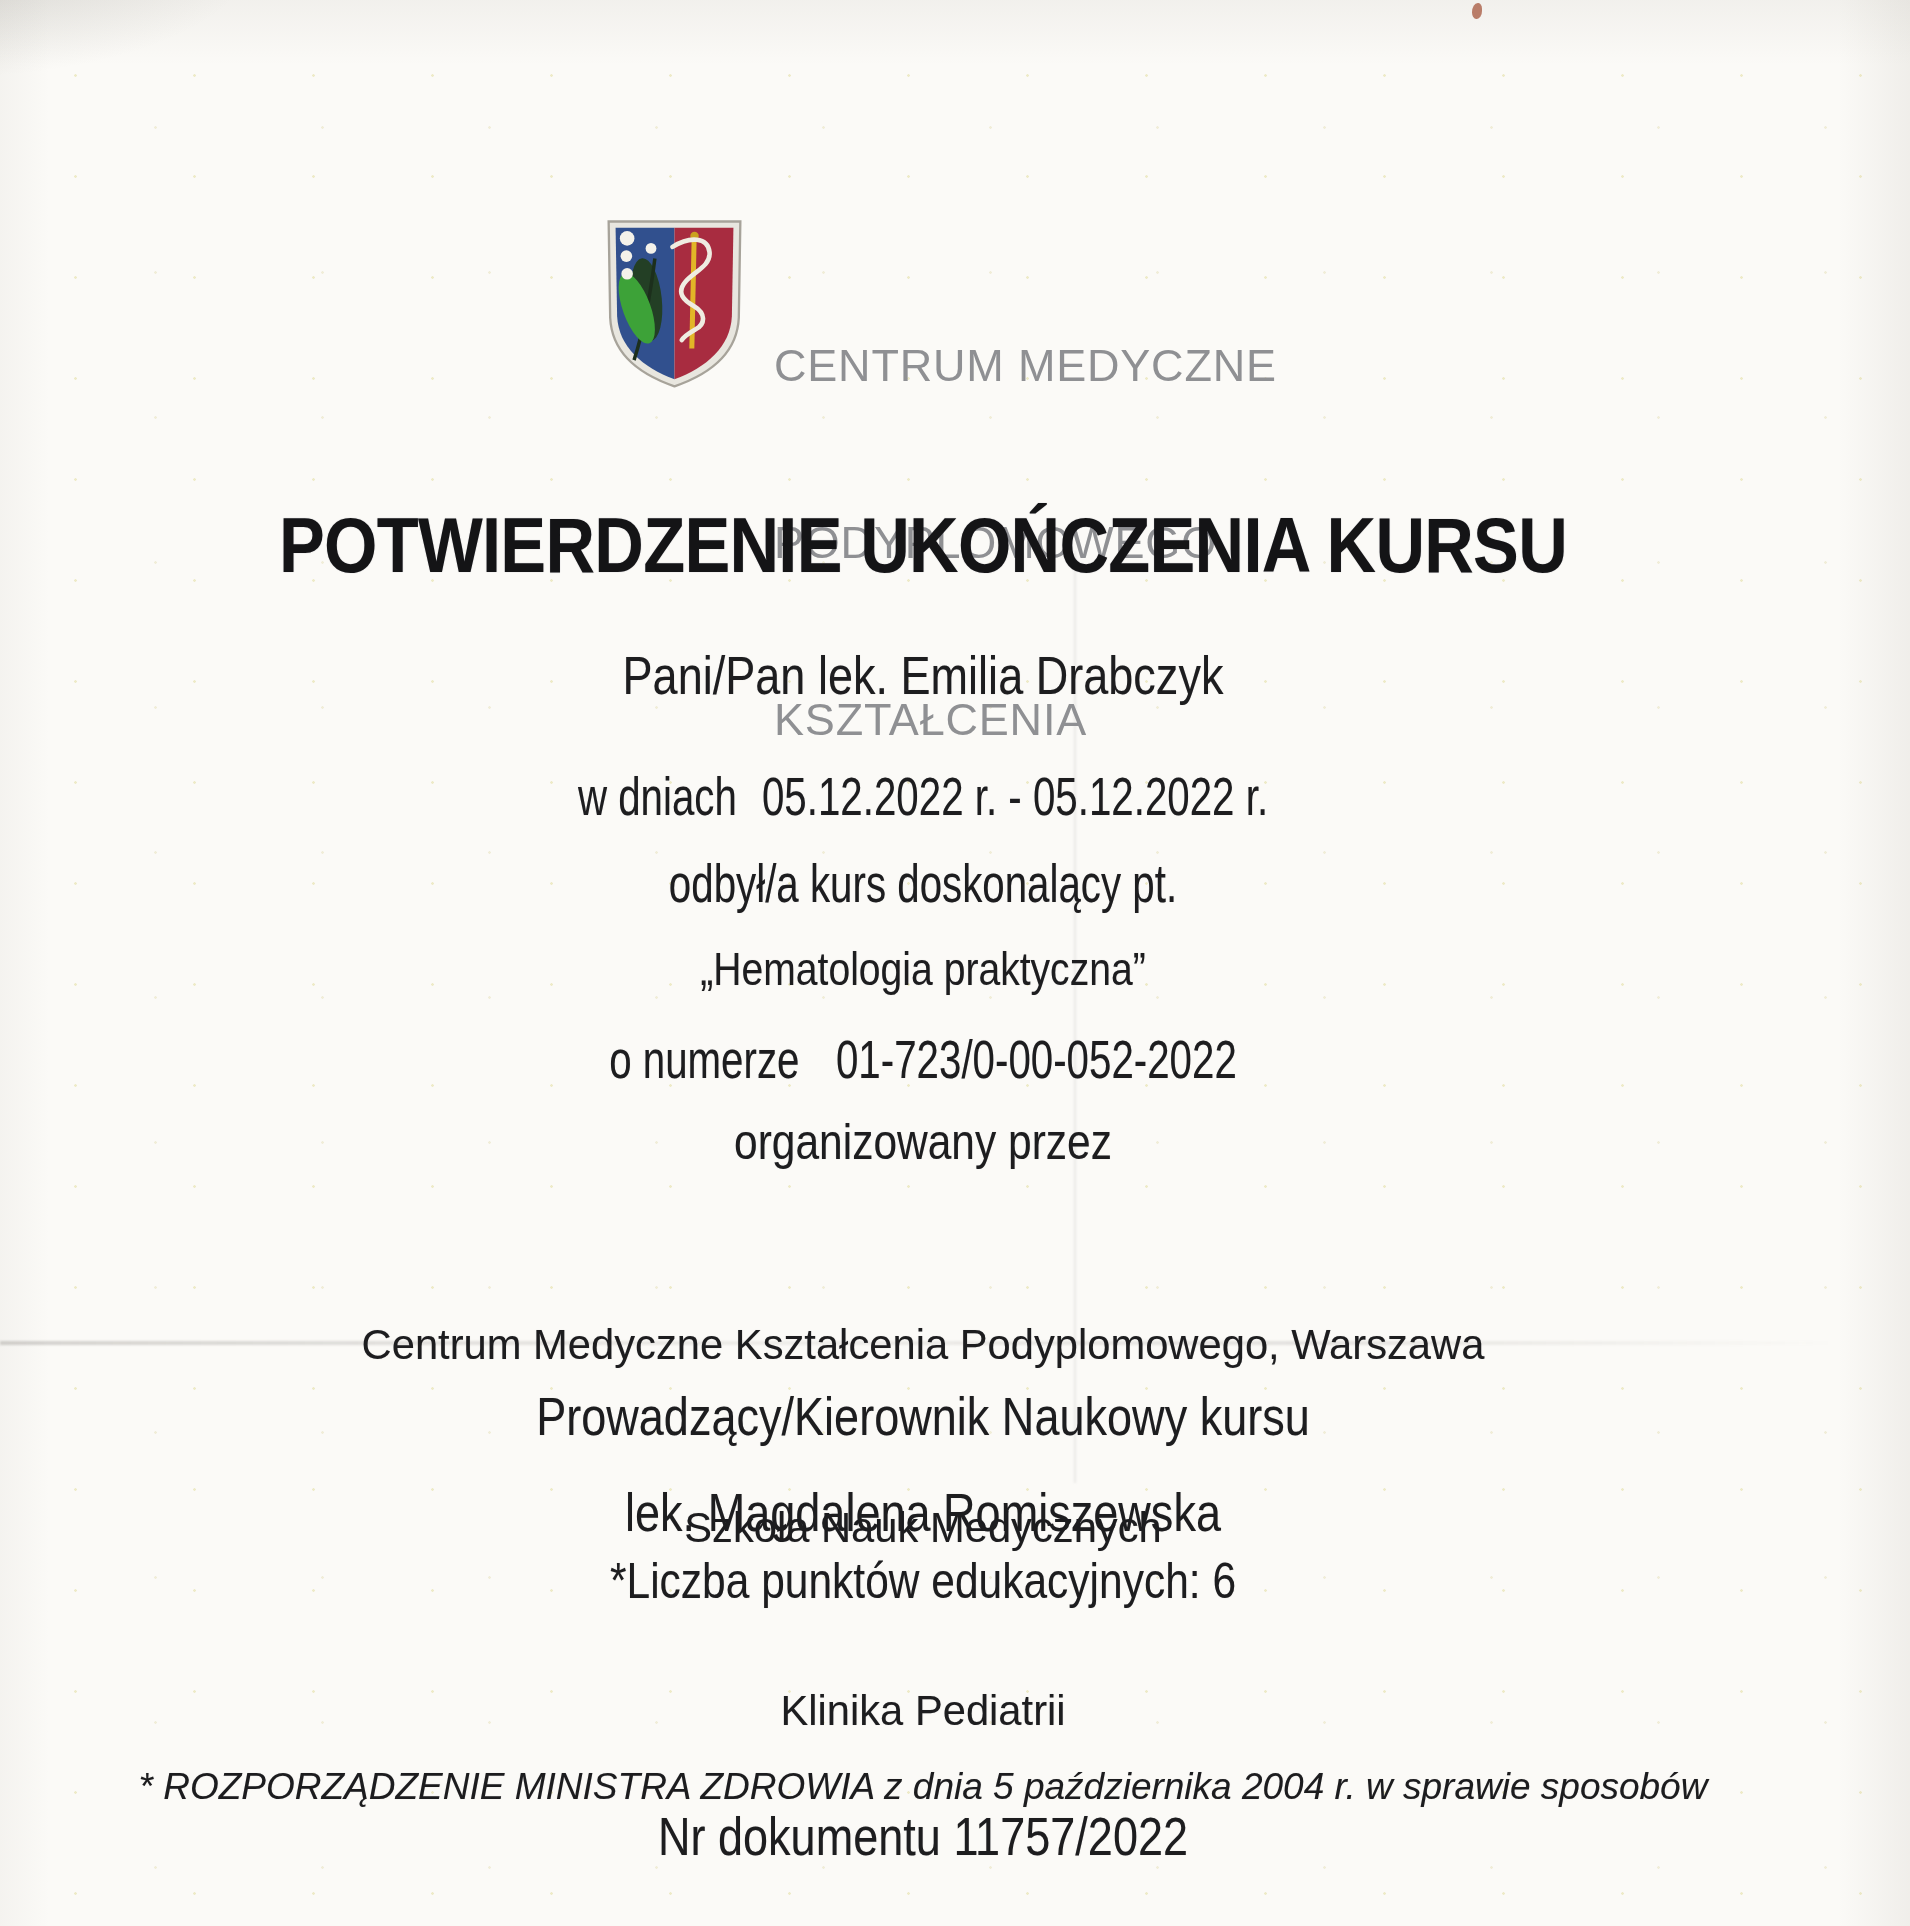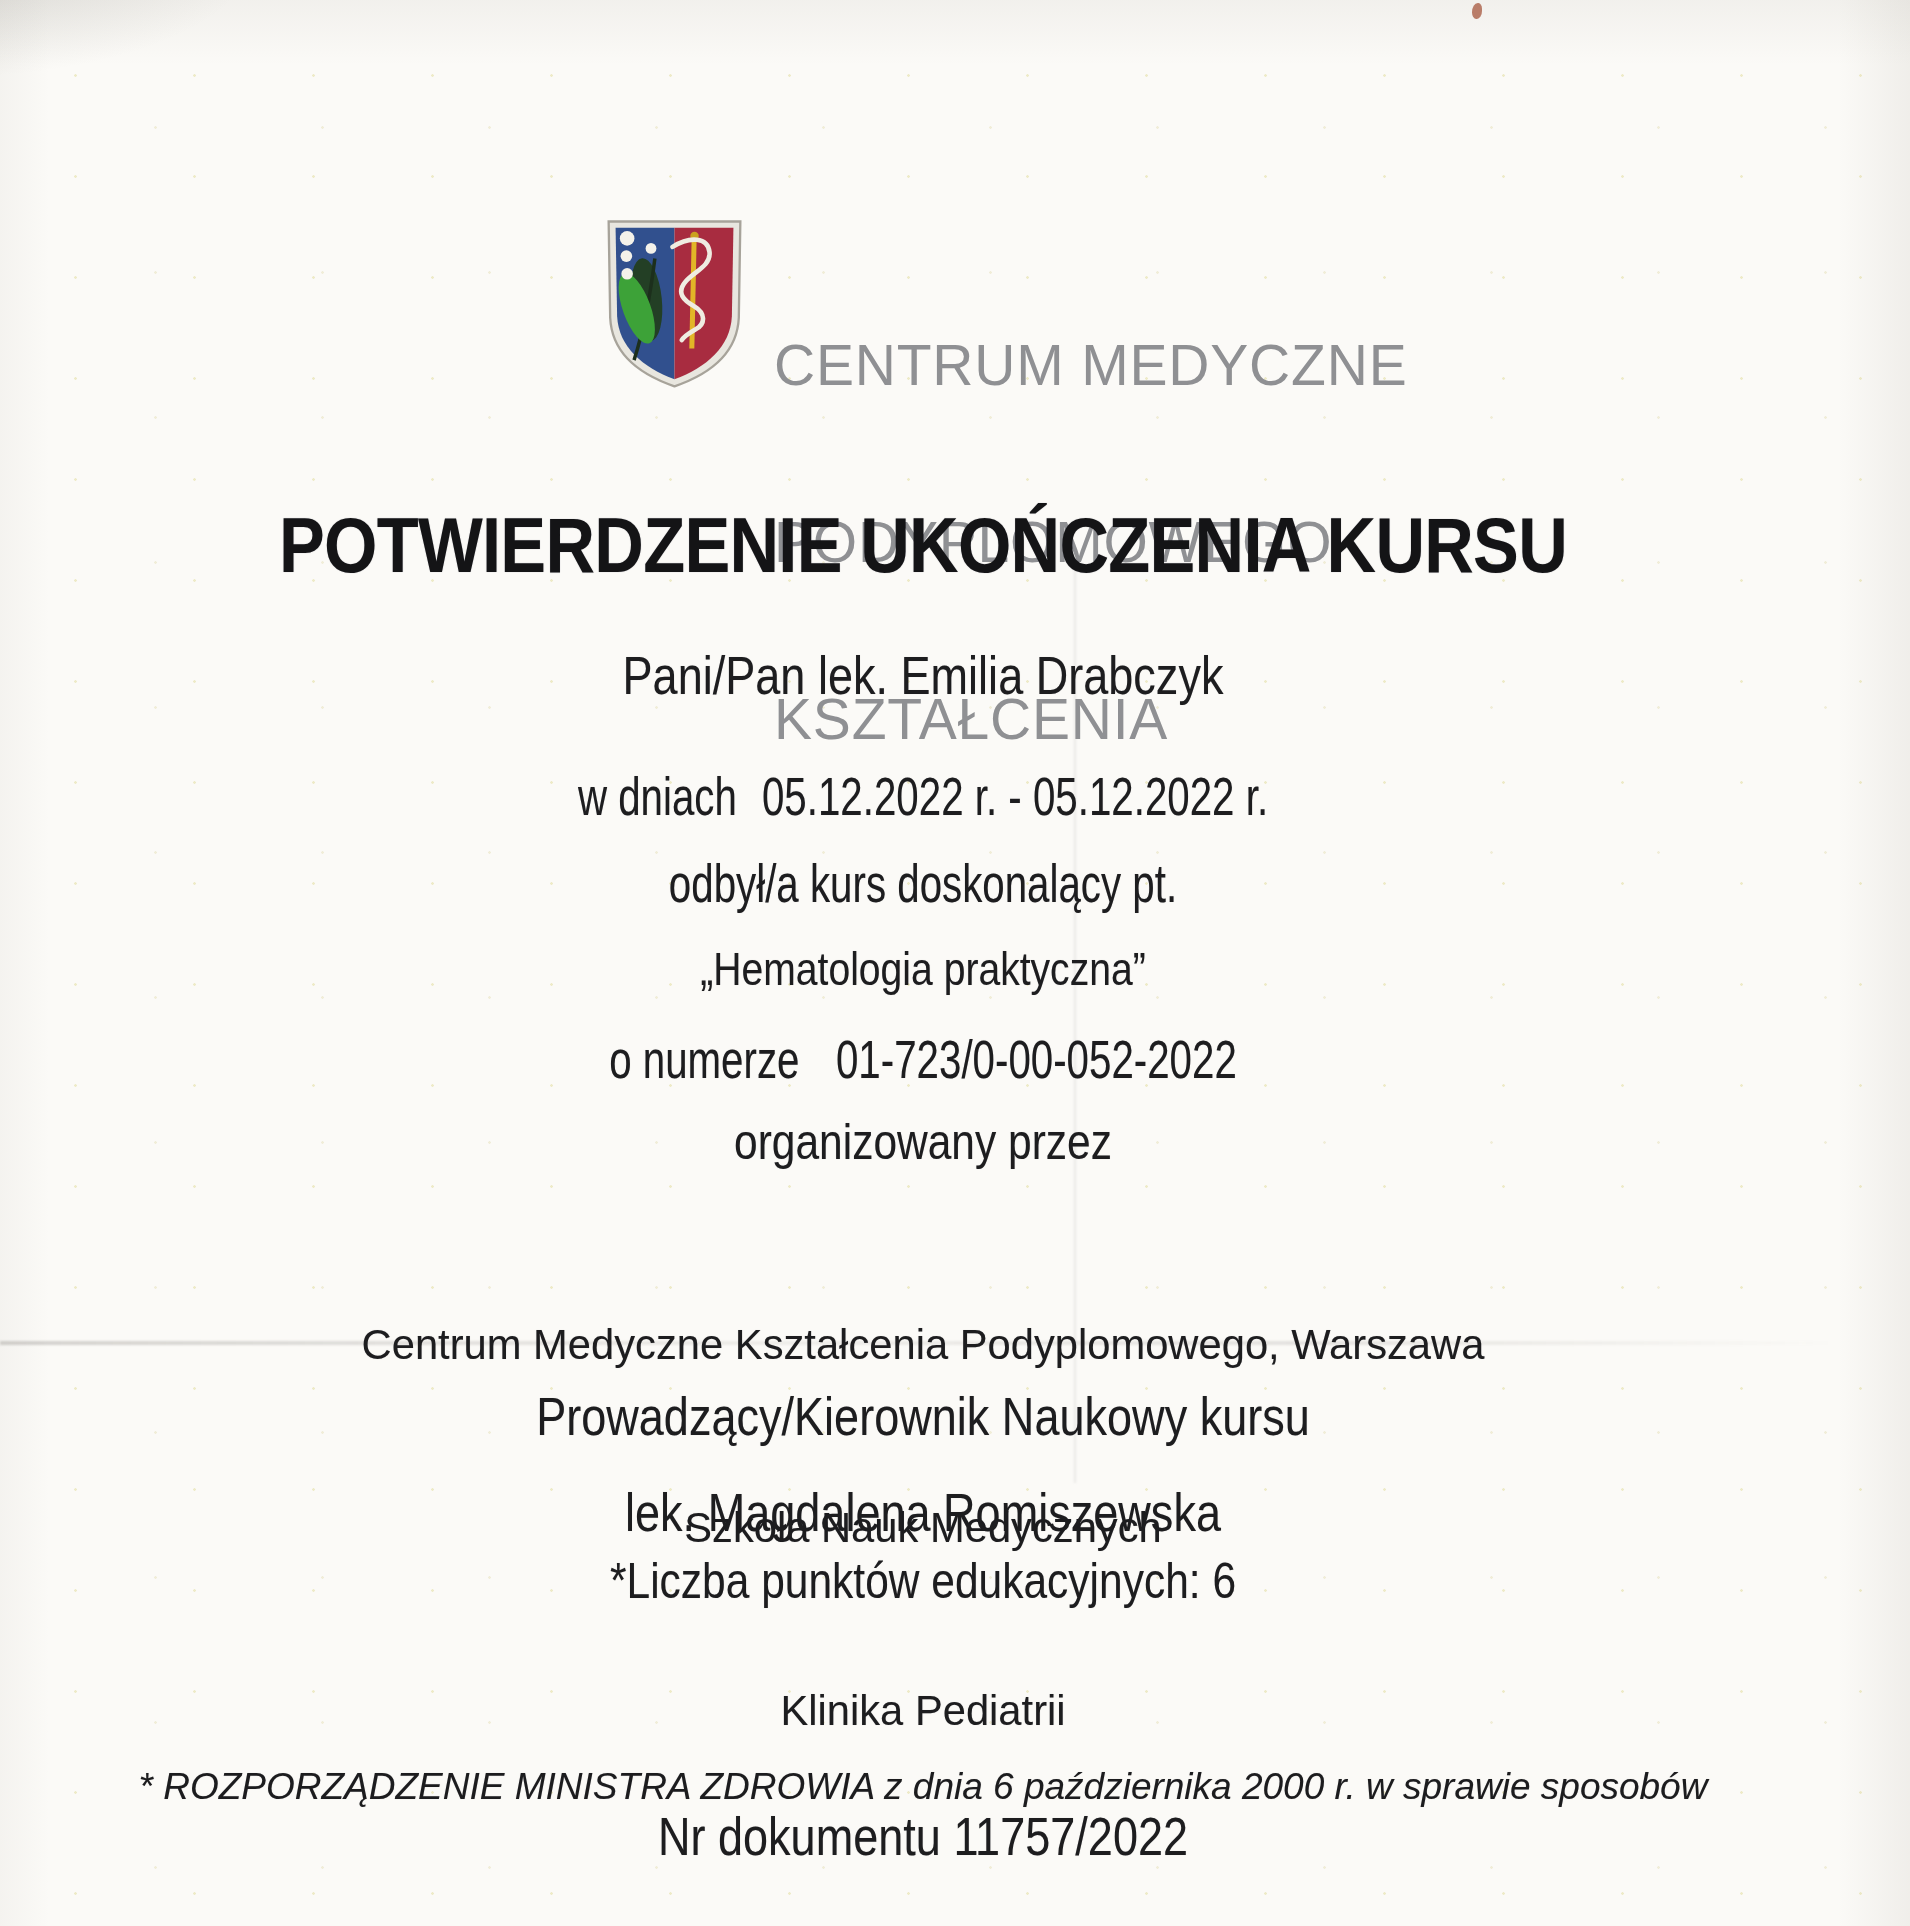--- a/index.html
+++ b/index.html
@@ -67,21 +67,21 @@
   .points{top:1552px;font-size:50px;}
   .footnote{
     top:1632px;font-size:37px;line-height:62px;font-style:italic;
     color:#1c1c1e;transform:none;
   }
   .doc-number{top:1806px;font-size:53px;}
   
   .logo{position:absolute;left:597px;top:213px;width:155px;height:181px;z-index:4;}
   .org-name{
     position:absolute;left:774px;top:218px;z-index:4;
-    font-size:57px;line-height:59px;color:#8f9093;letter-spacing:0.8px;
+    font-size:45px;line-height:59px;color:#8f9093;letter-spacing:0.8px;
     white-space:pre;
   }
   .overlay{position:absolute;inset:0;z-index:6;pointer-events:none;}
 </style>
 </head>
 <body>
 
 <div class="page">
 
   <div class="crease-h"></div>
@@ -130,21 +130,21 @@
     <div>Klinika Pediatrii</div>
   </div>
 
   <div class="line sup-heading condensed">Prowadzący/Kierownik Naukowy kursu</div>
 
   <div class="line sup-name condensed">lek. Magdalena Romiszewska</div>
 
   <div class="line points condensed">*Liczba punktów edukacyjnych: 6</div>
 
   <div class="line footnote">
-    <div>* ROZPORZĄDZENIE MINISTRA ZDROWIA z dnia 6 października 2000 r. w sprawie sposobów</div>
+    <div>* ROZPORZĄDZENIE MINISTRA ZDROWIA z dnia 5 października 2004 r. w sprawie sposobów</div>
     
     
   </div>
 
   <div class="line doc-number condensed">Nr dokumentu 11757/2022</div>
 
   <svg class="overlay" viewBox="0 0 4960 7015" aria-hidden="true">
     <g stroke="#584a9e" fill="none" stroke-linecap="round" opacity="0.85">
       <path stroke-width="10" d="M 2620 5950 C 2570 5700 2530 5370 2620 5250 C 2670 5180 2745 5185 2775 5260 C 2830 5380 2810 5670 2755 5950"></path>
       <path stroke-width="9" d="M 2580 5330 C 2520 5470 2420 5590 2400 5710 C 2395 5800 2450 5845 2500 5795 C 2550 5745 2590 5670 2620 5590"></path>

